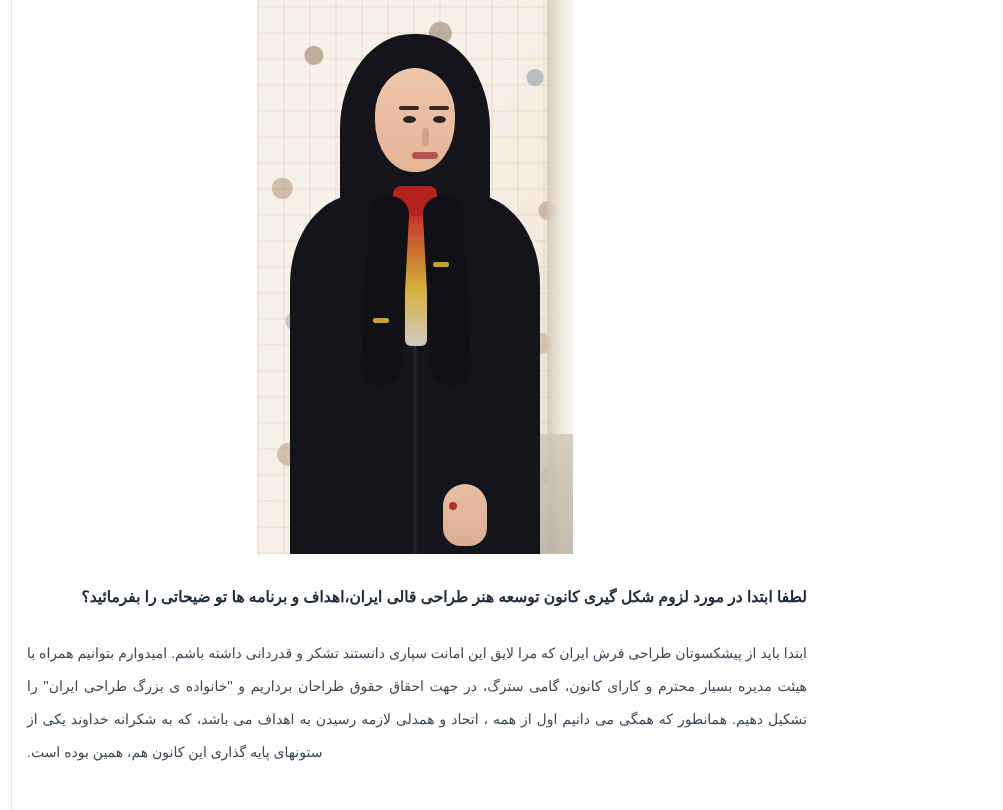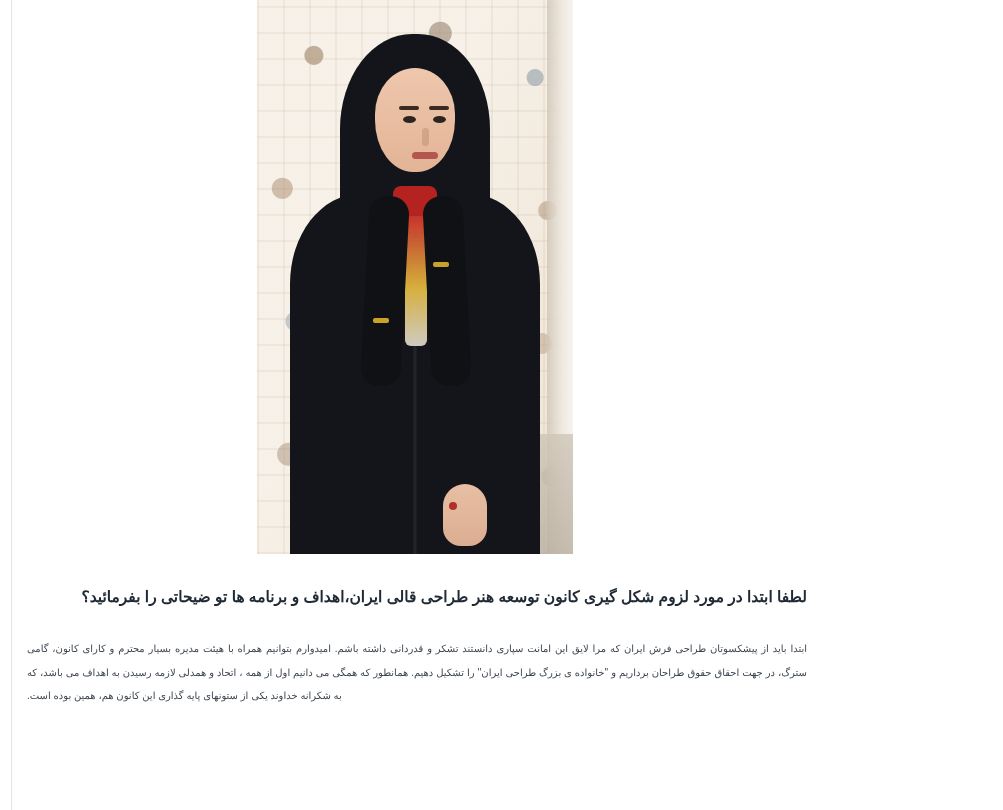--- a/index.html
+++ b/index.html
@@ -237,21 +237,21 @@
     margin: 28px 0 0 0;
     font-size: 15.5px;
     font-weight: bold;
     color: #1f2a36;
     line-height: 1.9;
     text-align: right;
     direction: rtl;
   }
   .answer {
     margin: 26px 0 0 0;
-    font-size: 10px;
+    font-size: 14px;
     color: #3d4650;
     line-height: 2.35;
     text-align: justify;
     text-align-last: left;
     direction: rtl;
   }
 </style>
 </head>
 <body>
 

